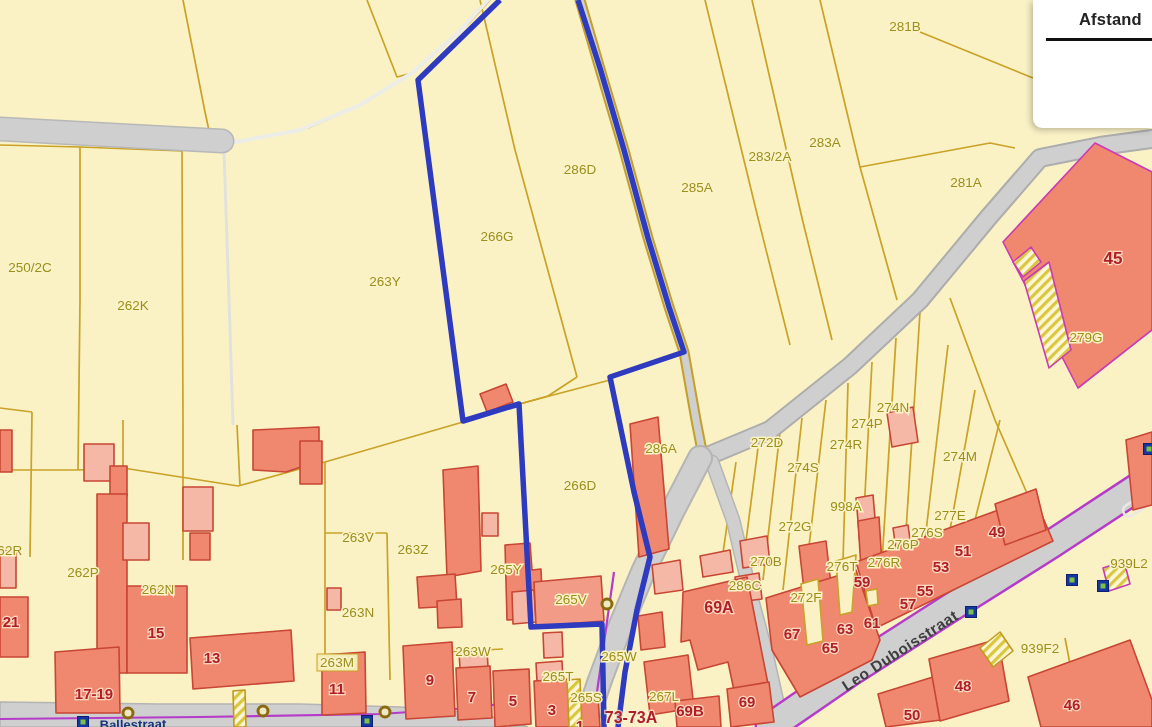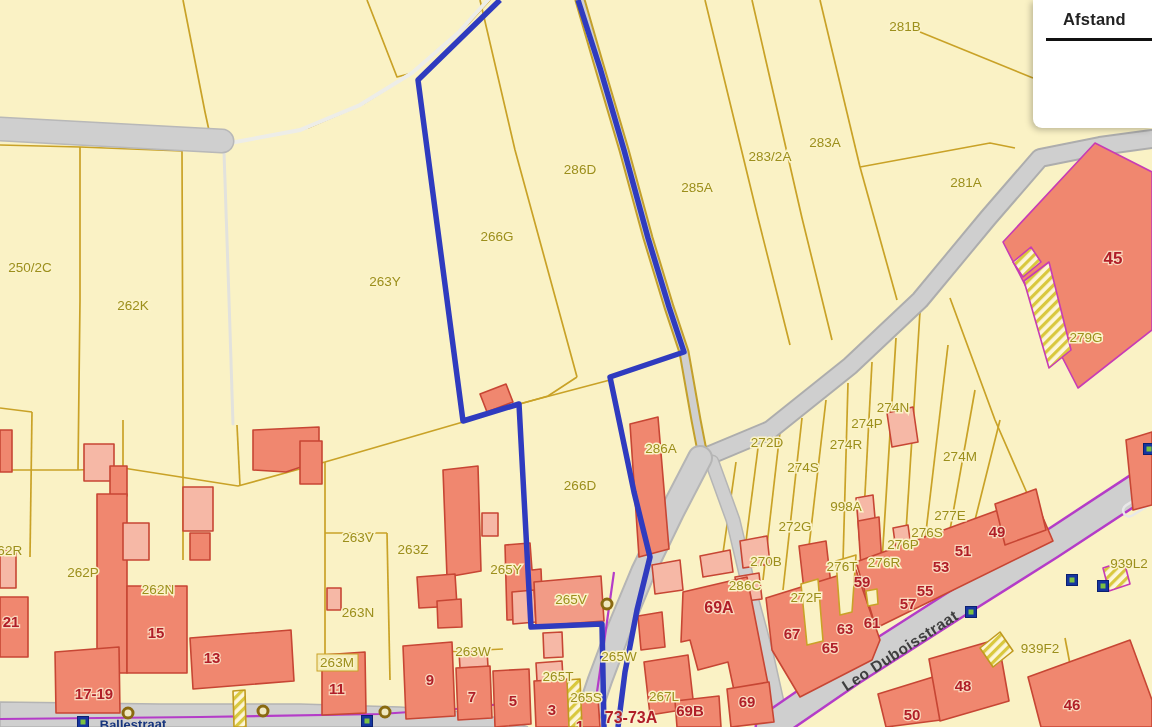--- a/index.html
+++ b/index.html
@@ -2,21 +2,21 @@
 <html><head>
 <meta charset="utf-8">
 <style>
   html,body{margin:0;padding:0;background:#888;}
   #stage{position:relative;width:1152px;height:727px;overflow:hidden;
          font-family:"Liberation Sans", sans-serif;background:#fef9c3;}
   #map{position:absolute;left:0;top:0;}
   
   #panel{position:absolute;top:0;right:0;width:119px;height:128px;background:#ffffff;
          border-radius:0 0 0 9px;box-shadow:-2px 2px 6px rgba(0,0,0,.25);overflow:hidden;}
-  #panel .tab{padding:10px 0 0 30px;font-size:16.5px;font-weight:bold;color:#222;
+  #panel .tab{padding:10px 0 0 46px;font-size:16.5px;font-weight:bold;color:#222;
               letter-spacing:.2px;white-space:nowrap;}
   #panel .rule{height:3px;background:#111;margin:9px 0 0 13px;}
   #panel .body{padding:10px 0 0 14px;}
   #panel .body div{font-size:14.5px;color:#555;line-height:26px;white-space:nowrap;}
   text{font-family:"Liberation Sans", sans-serif;}
   .plabel{fill:#9C8F1C;font-size:13.5px;paint-order:stroke;stroke:#FBF3C8;stroke-width:3px;}
   .hnum{fill:#B01E28;font-size:15px;font-weight:bold;paint-order:stroke;
         stroke:rgba(252,242,215,.75);stroke-width:2.5px;}
   .street{fill:#3F3F3F;font-size:15.5px;font-weight:bold;letter-spacing:.5px;}
   .street2{fill:#17357D;font-size:13px;font-weight:bold;}

